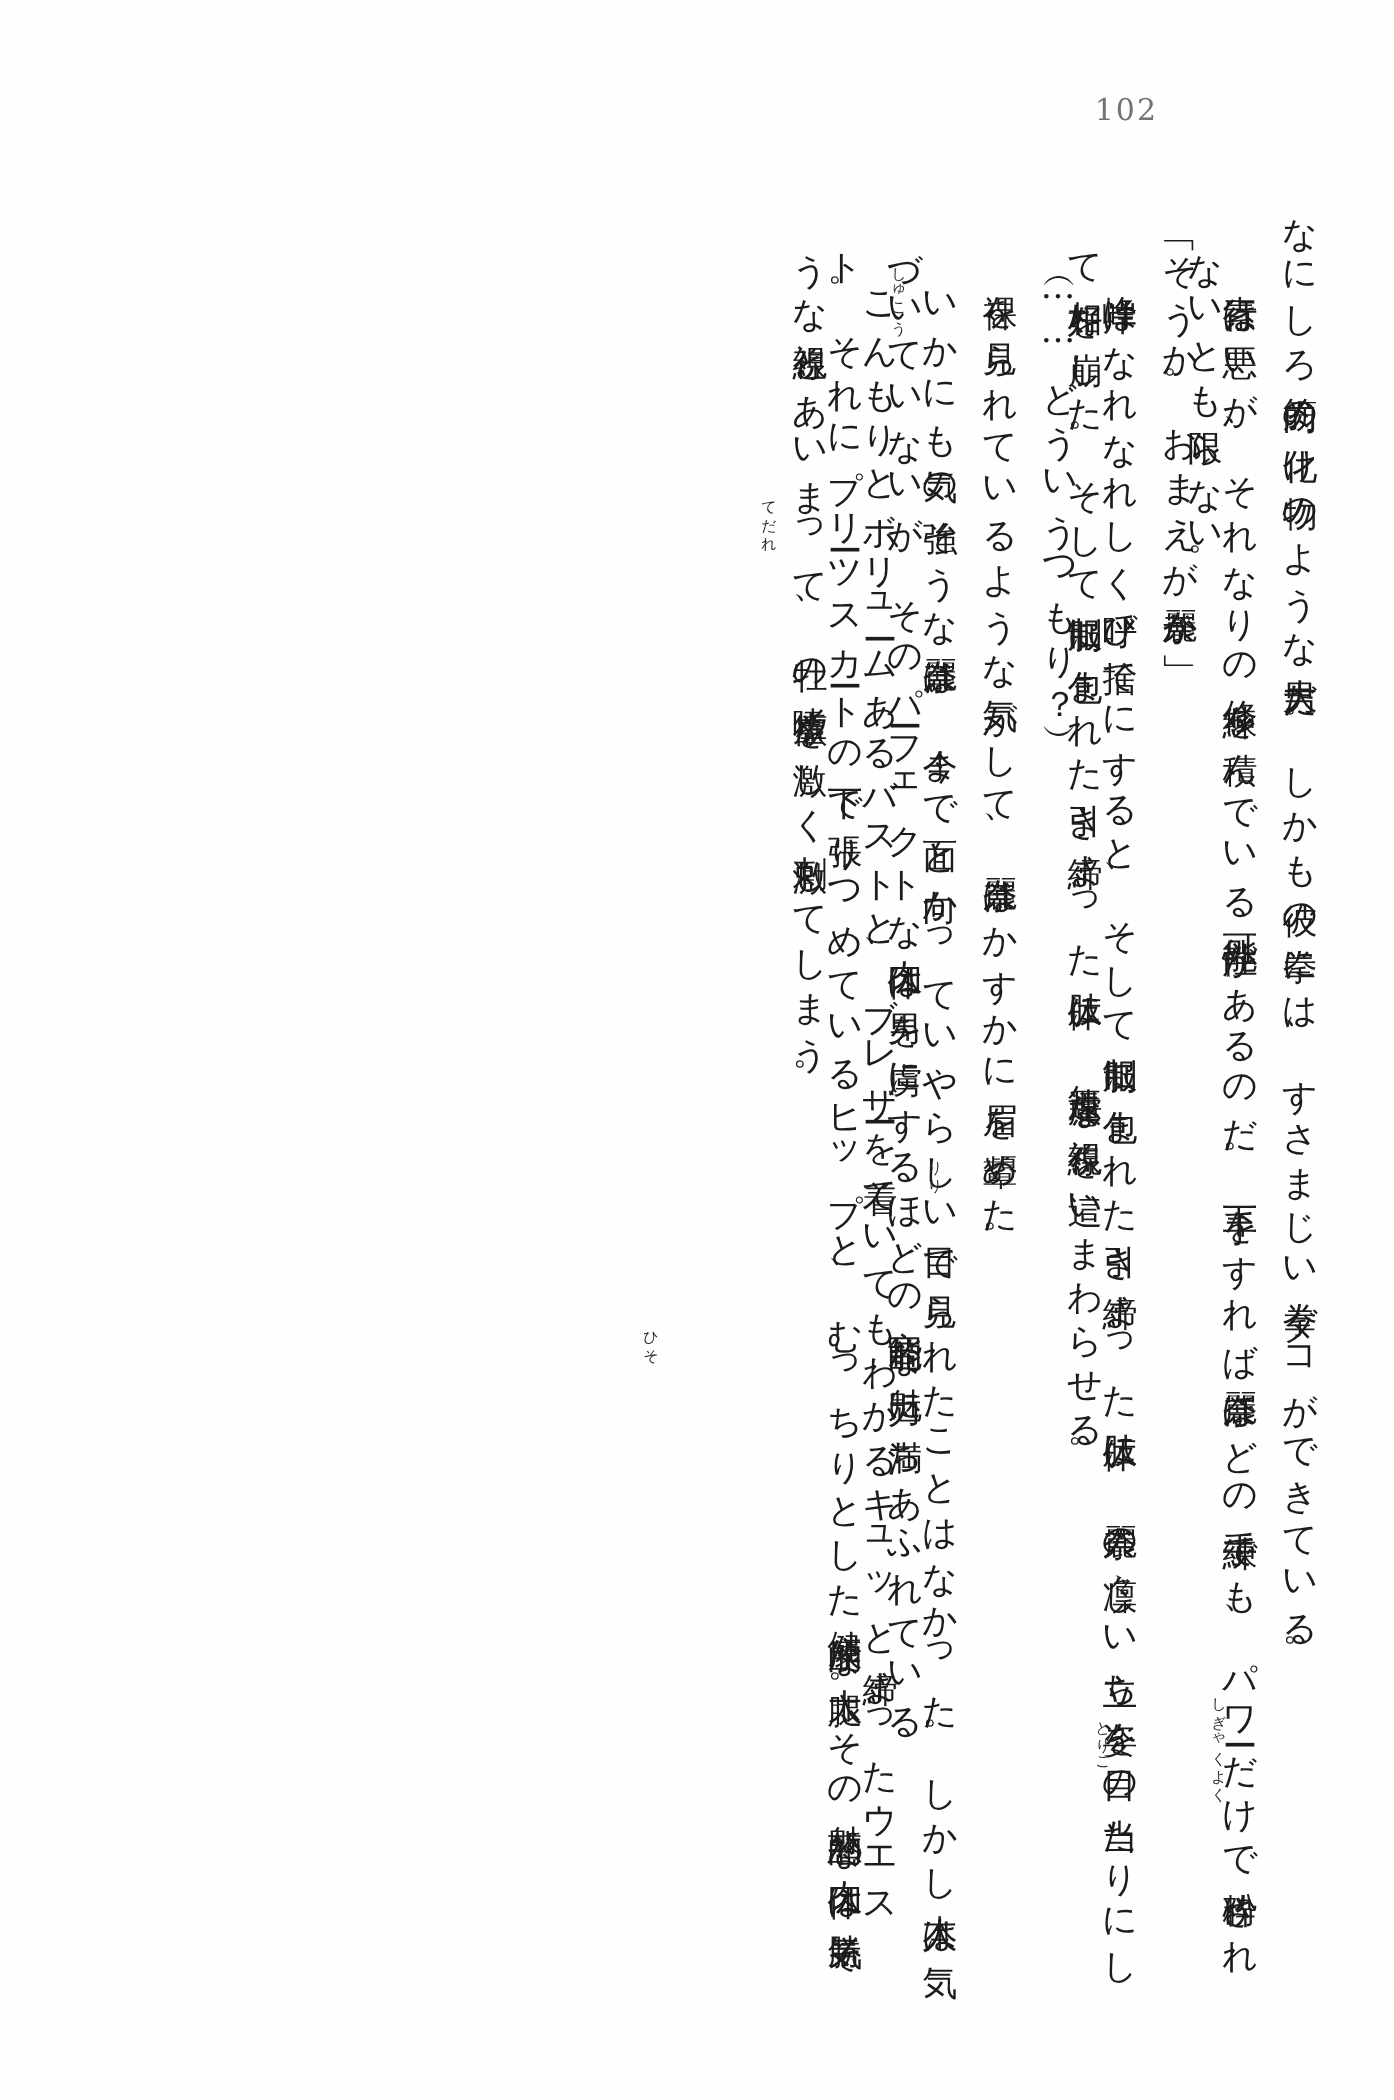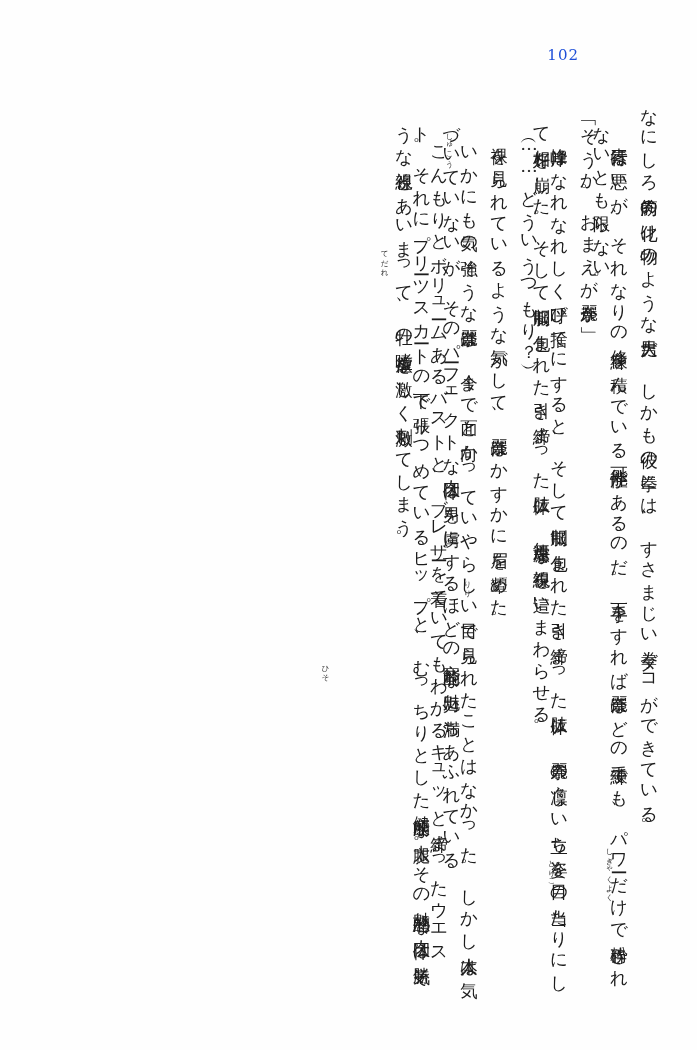--- a/index.html
+++ b/index.html
@@ -22,21 +22,21 @@
     background: #fefefe;
   }
 
   
   #page-number {
     position: absolute;
     top: 46px;
     right: 118px;
     font-size: 15px;
     letter-spacing: 1px;
-    color: #1d4ed8;
+    color: #737373;
     font-family: "DejaVu Serif", "Liberation Serif", serif;
   }
 
   
   #text-body {
     position: absolute;
     top: 96px;
     left: 46px;
     right: 40px;
     height: 900px;

